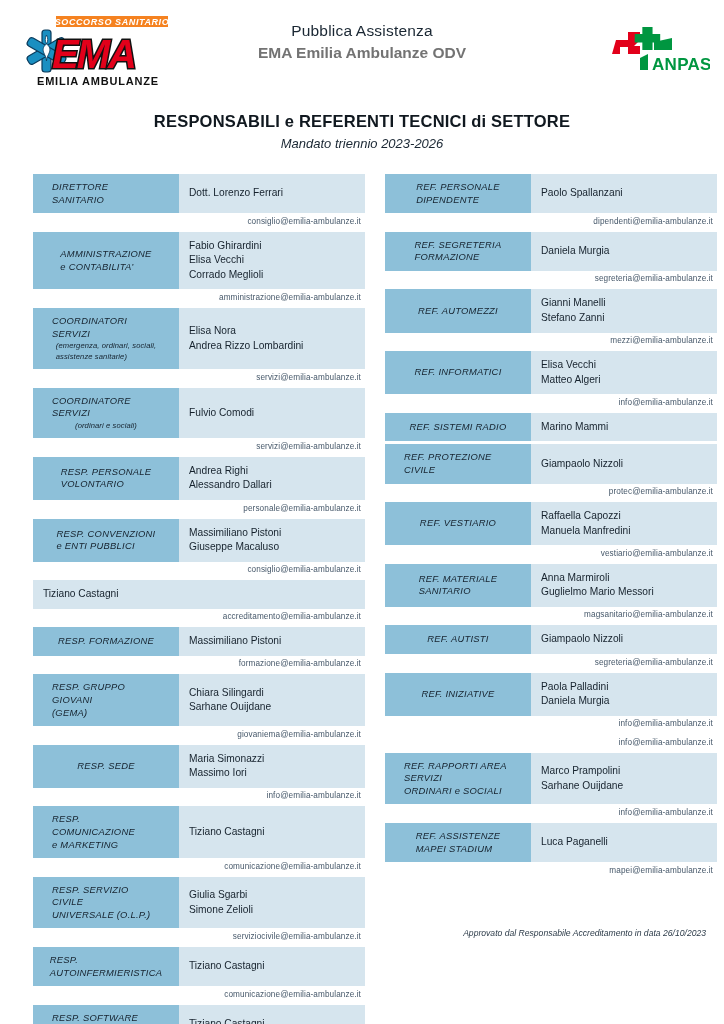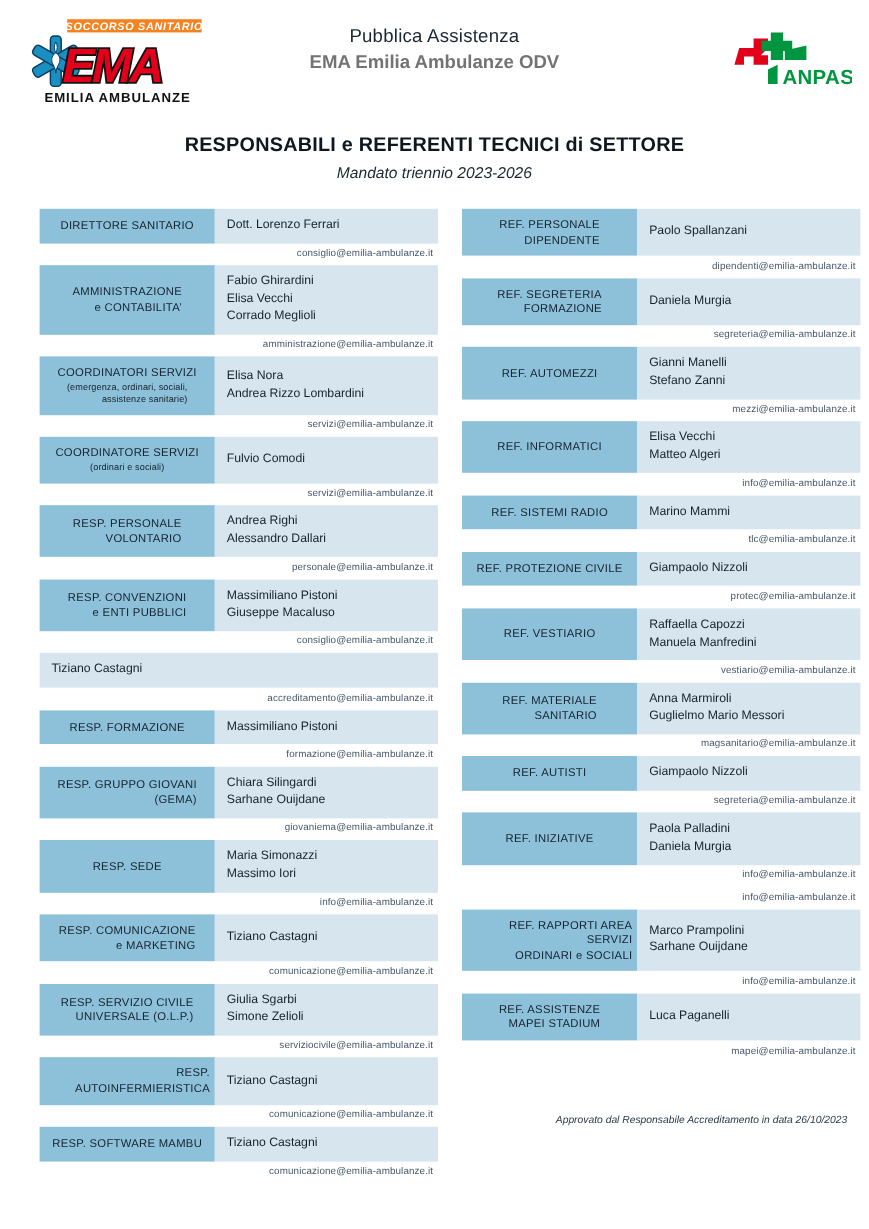--- a/index.html
+++ b/index.html
@@ -106,23 +106,24 @@
     width: 100%;
   }
   .cell-label {
     width: 146px;
     flex: 0 0 146px;
     background: #8dc0d9;
     display: flex;
     flex-direction: column;
     align-items: center;
     justify-content: center;
-    text-align: right;
-    padding: 7px 4px;
+    text-align: left;
+    padding: 7px 19px;
     box-sizing: border-box;
+    font-style: italic;
   }
   .cell-label .lbl-main {
     font-size: 9.4px;
     letter-spacing: .25px;
     line-height: 12.6px;
     color: #15222e;
   }
   .cell-label .lbl-sub {
     font-size: 7.6px;
     letter-spacing: .1px;
@@ -425,21 +426,20 @@
       </div>
       <div class="row">
         <div class="row-bar">
           <div class="cell-label">
             <div class="lbl-main">REF. SISTEMI RADIO</div>
           </div>
           <div class="cell-value">
             <div class="person">Marino Mammi</div>
           </div>
         </div>
-        <div class="row-email">tlc@emilia-ambulanze.it</div>
       </div>
       <div class="row">
         <div class="row-bar">
           <div class="cell-label">
             <div class="lbl-main">REF. PROTEZIONE CIVILE</div>
           </div>
           <div class="cell-value">
             <div class="person">Giampaolo Nizzoli</div>
           </div>
         </div>

